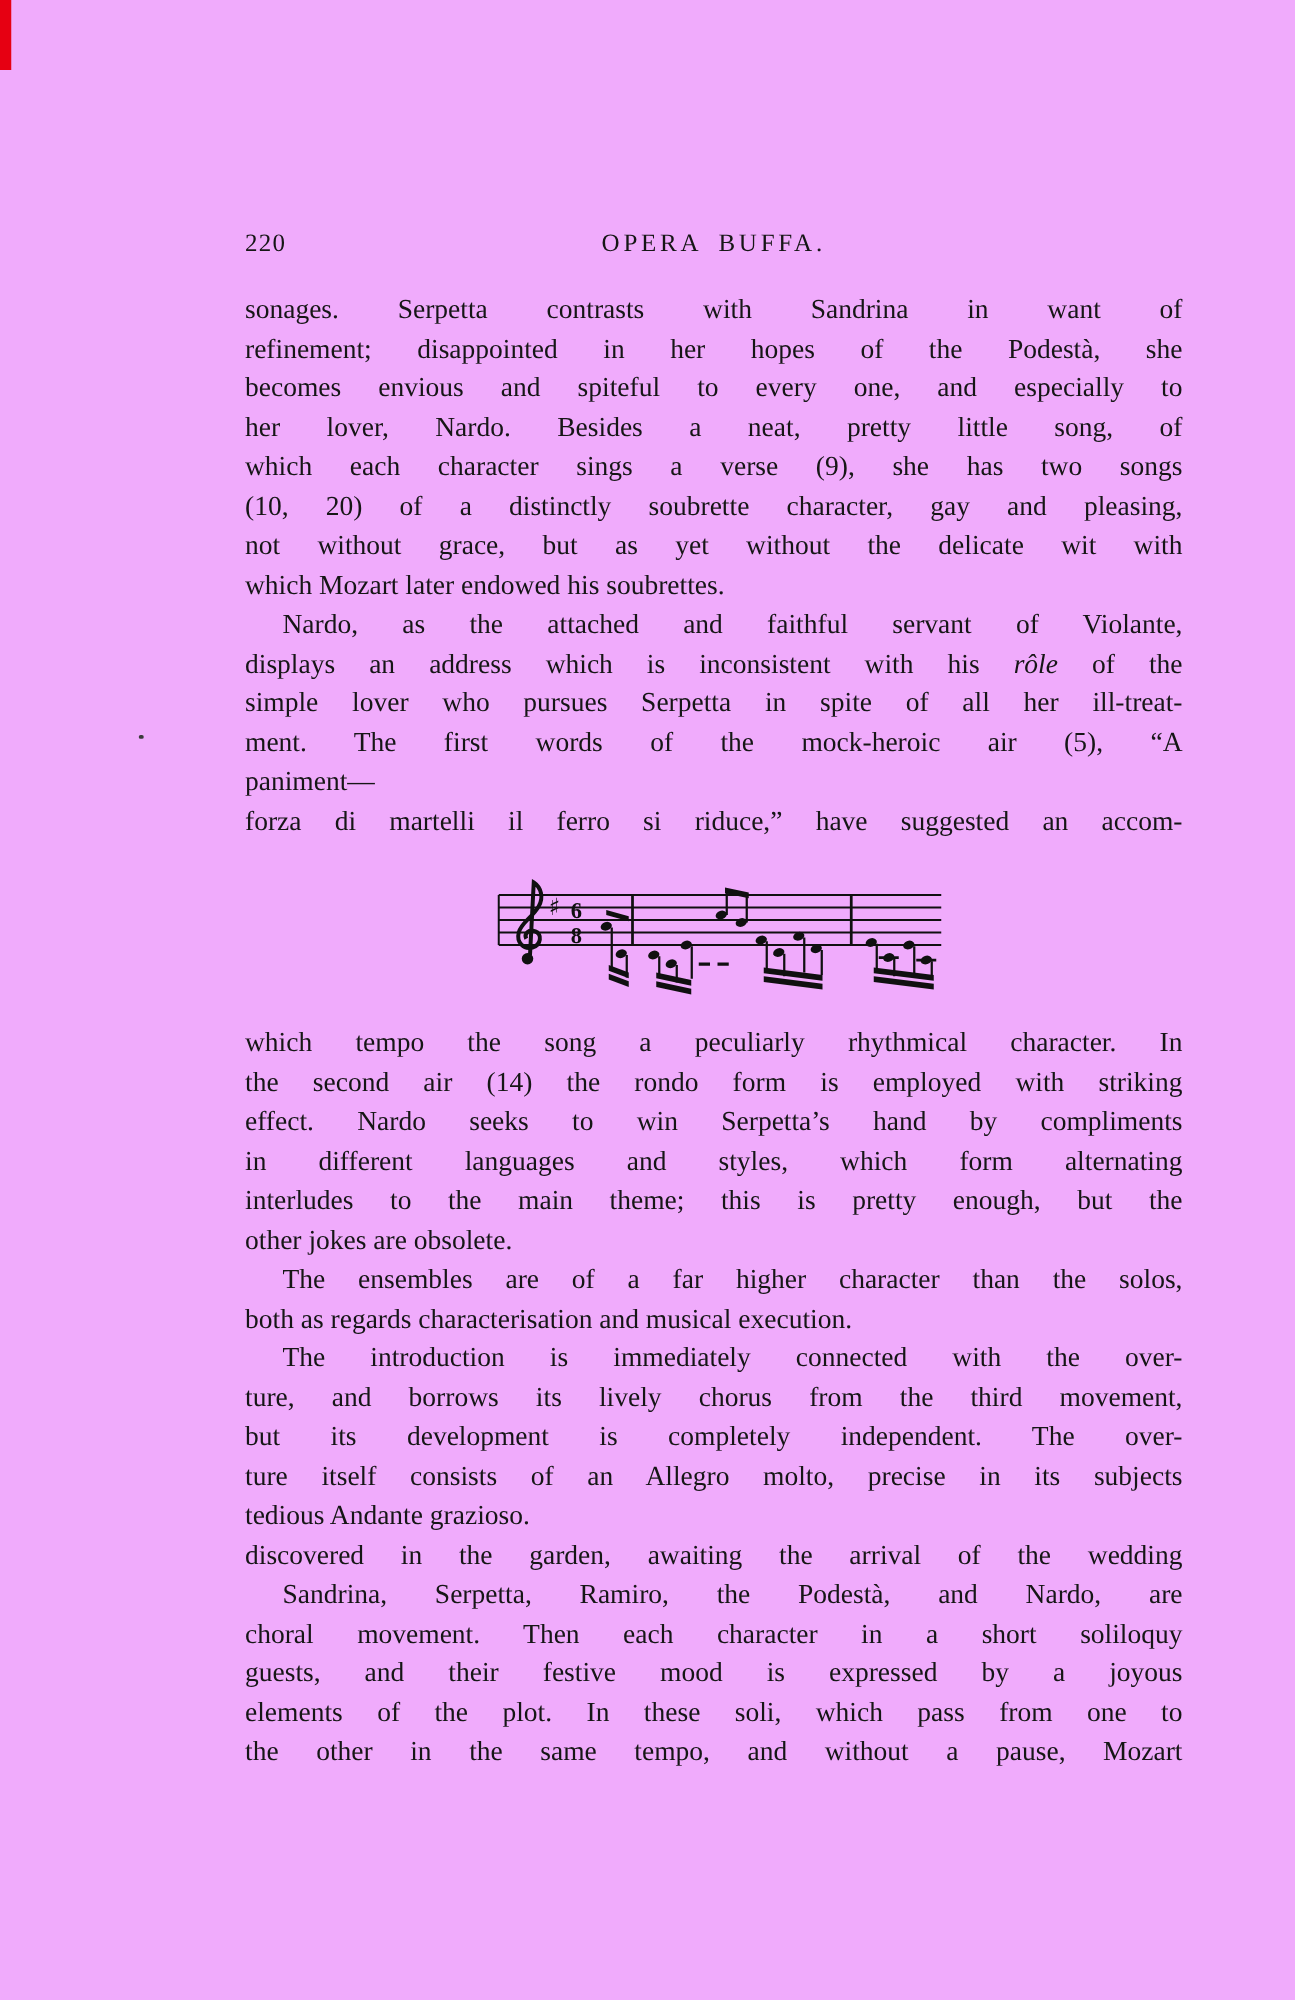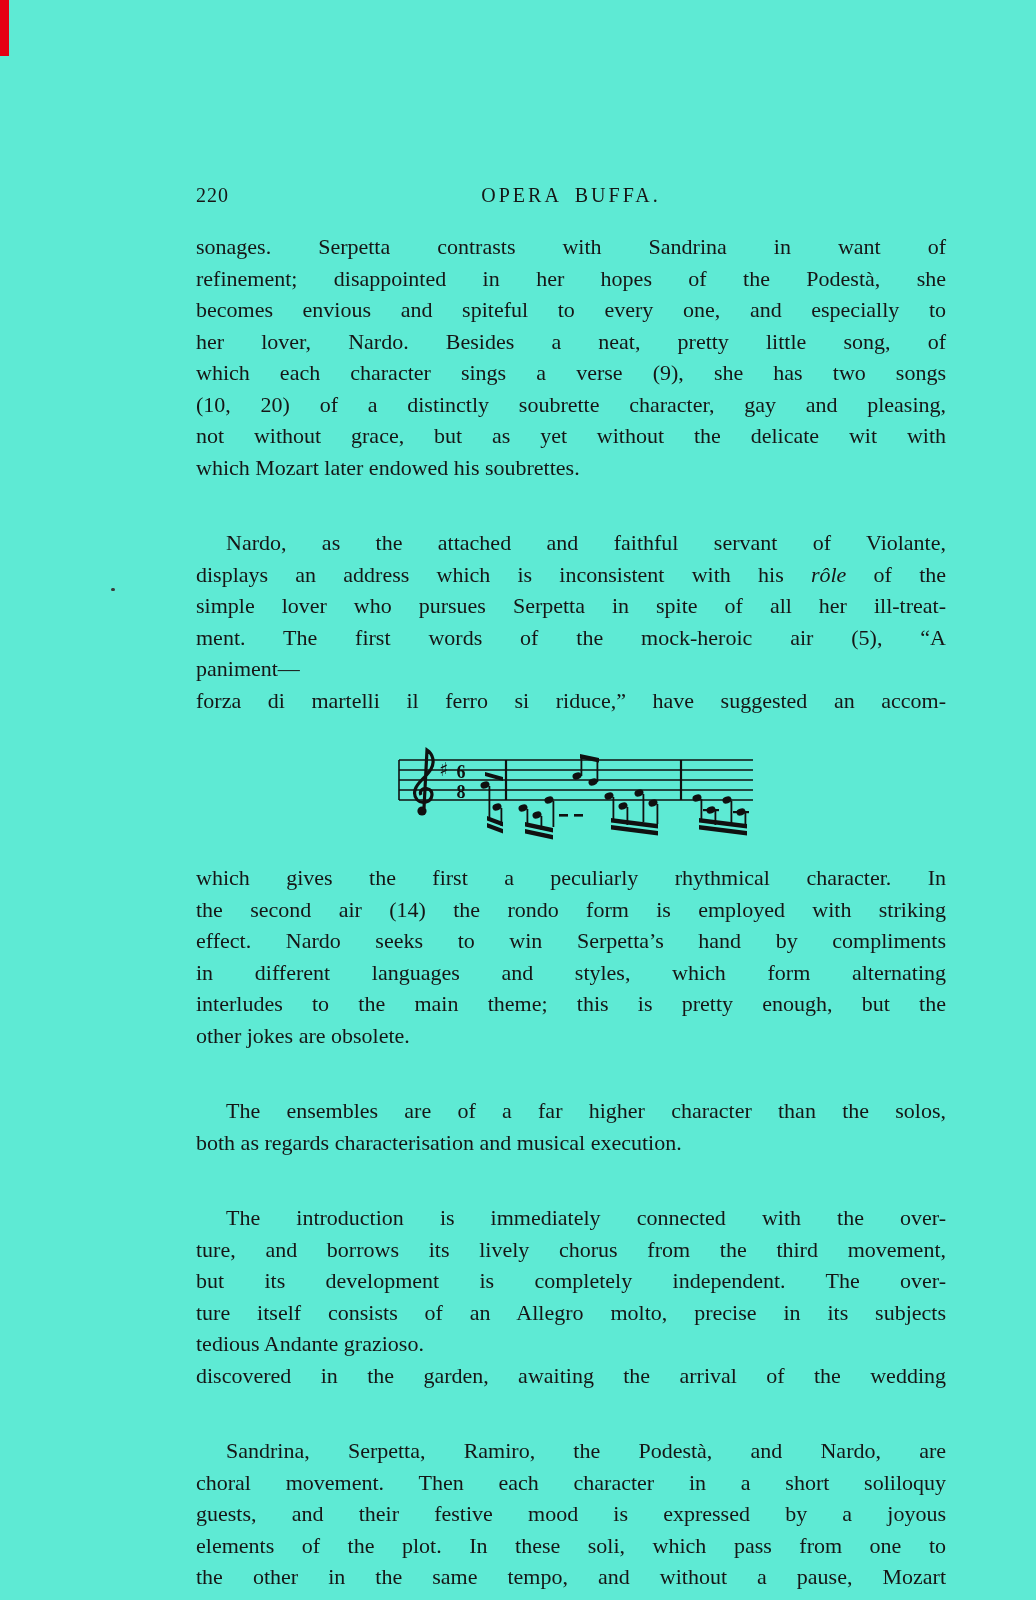--- a/index.html
+++ b/index.html
@@ -1,19 +1,19 @@
 <!DOCTYPE html>
 <html><head>
 <meta charset="utf-8">
 <style>
   html,body{margin:0;padding:0;background:#ffffff;}
   .page{
     position:relative;
     width:1036px;height:1600px;
-    background:#5eead4;
+    background:#f0abfc;
     font-family:"Liberation Serif","DejaVu Serif",serif;
     color:#161616;
     overflow:hidden;
   }
   .scan-red-mark{
     position:absolute;left:0;top:0;width:9px;height:56px;
     background:#e60012;
   }
   .margin-speck{
     position:absolute;left:111px;top:588px;width:4px;height:3px;
@@ -34,21 +34,21 @@
     position:absolute;top:231px;left:196px;width:750px;
     font-size:22px;line-height:31.5px;
   }
   .para{margin:0;padding:0;}
   .line{
     text-align:justify;
     text-align-last:justify;
     min-height:31.5px;
   }
   .line.lastline{text-align-last:left;}
-  .line.indent{text-indent:30px;margin-top:44px;}
+  .line.indent{text-indent:30px;}
   .music-figure{
     width:372px;height:104px;
     margin:22px auto 20px auto;
     position:relative;left:6px;
   }
   .music-figure svg{display:block;}
 </style>
 </head>
 <body>
 
@@ -151,21 +151,21 @@
           <rect x="339.5" y="63" width="1.8" height="22"></rect>
           <rect x="353.5" y="75" width="1.8" height="14"></rect>
           <rect x="312" y="71" width="16" height="2.2"></rect>
           <rect x="342" y="73" width="16" height="2.2"></rect>
           <path d="M308 80 l48 6 l0 4.5 l-48 -6 z"></path>
           <path d="M308 87 l48 6 l0 4.5 l-48 -6 z"></path>
         </g>
       </svg>
     </figure>
       <div class="para">
-        <div class="line">which gives the  first a peculiarly rhythmical character.   In</div>
+        <div class="line">which tempo the  song a peculiarly rhythmical character.   In</div>
         <div class="line">the second air (14) the rondo form is employed with striking</div>
         <div class="line">effect.   Nardo seeks to win Serpetta’s hand  by compliments</div>
         <div class="line">in  different  languages  and  styles,  which  form  alternating</div>
         <div class="line">interludes to the main theme; this is pretty enough, but the</div>
         <div class="line lastline">other jokes are obsolete.</div>
       </div>
       <div class="para">
         <div class="line indent">The ensembles are of a far higher character than the solos,</div>
         <div class="line lastline">both as regards characterisation and musical execution.</div>
       </div>

